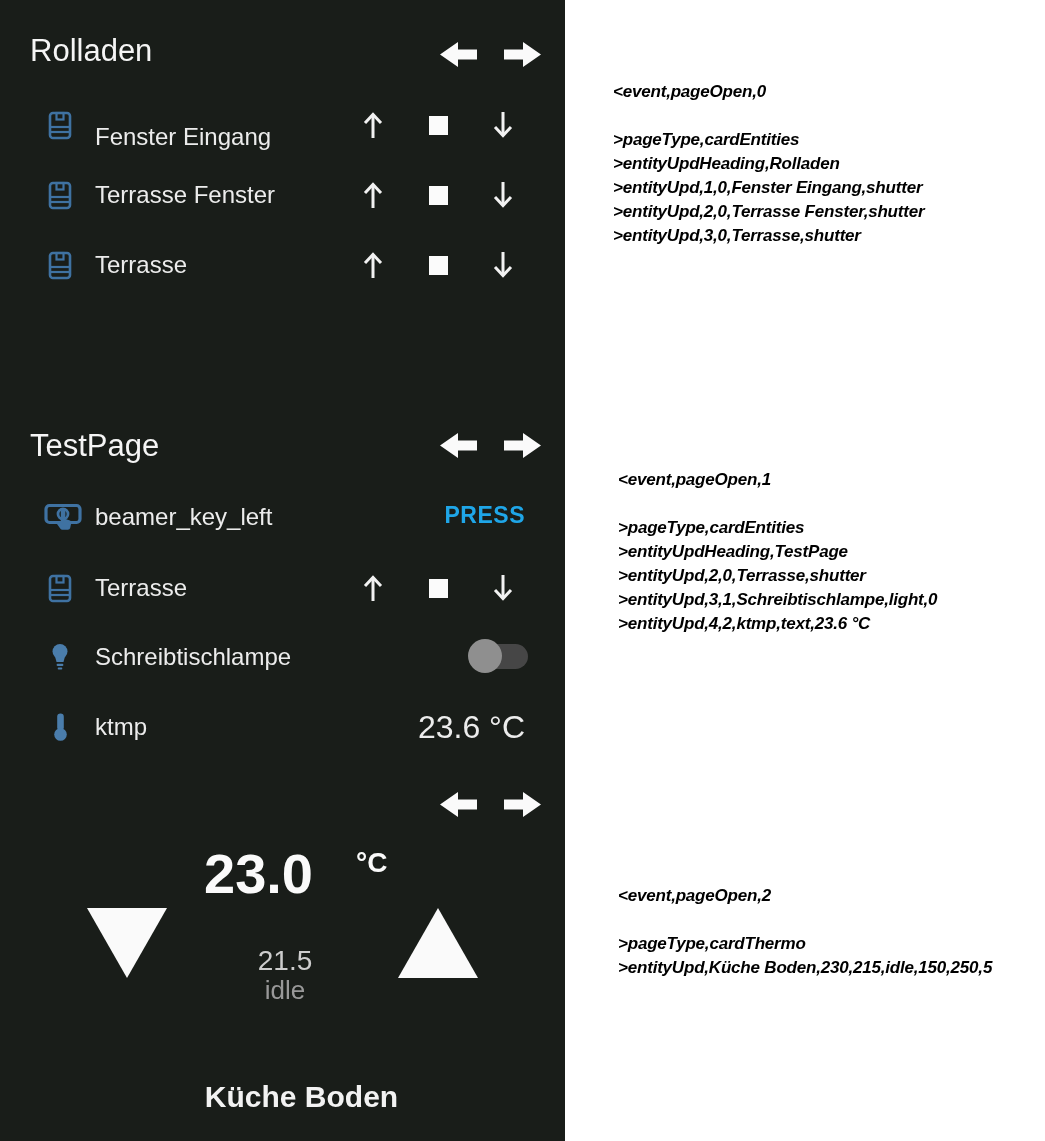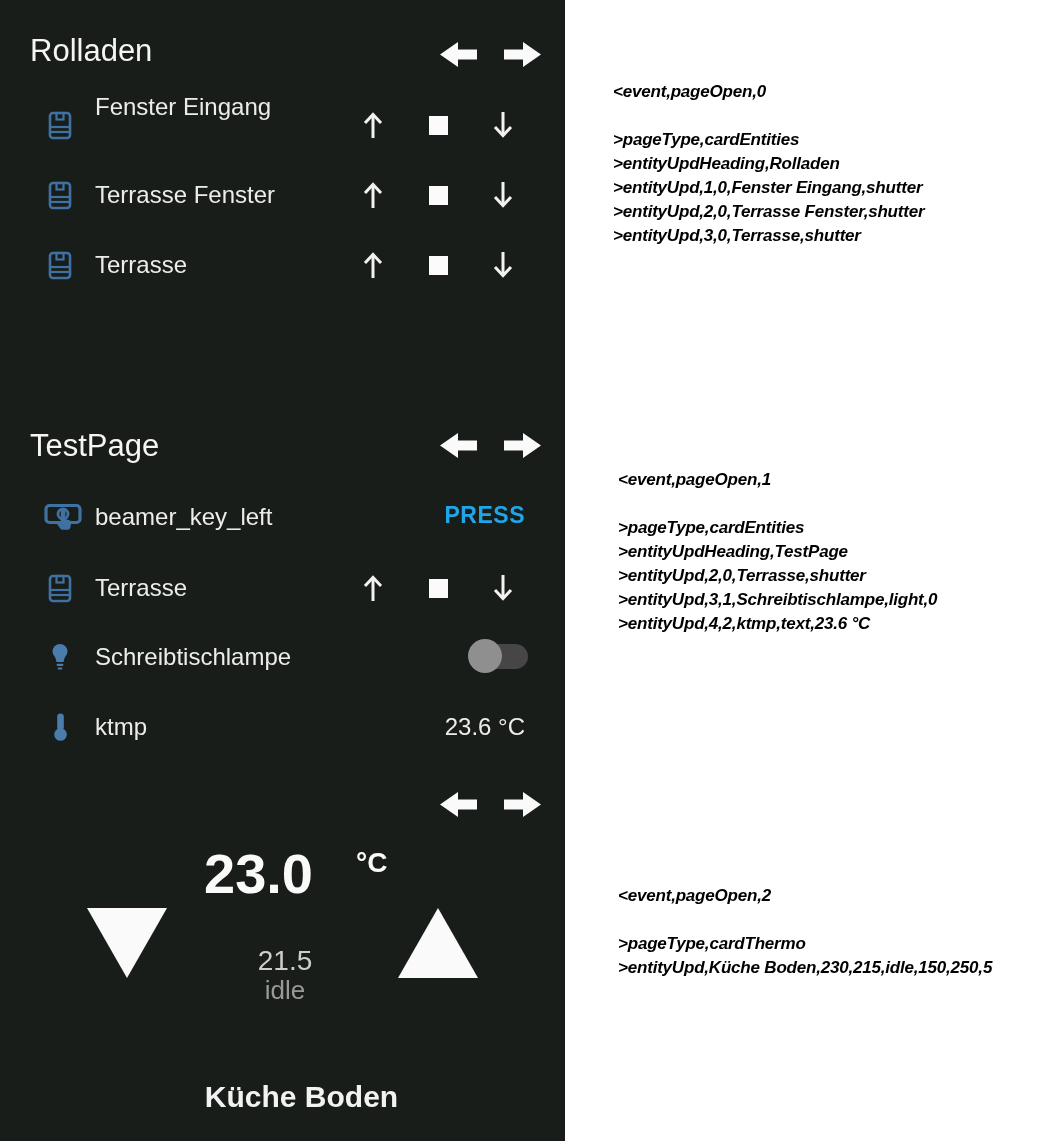--- a/index.html
+++ b/index.html
@@ -2,21 +2,21 @@
 <html style="--panel-bg: #191d19; --accent: #1fa6e8;"><head>
 <meta charset="utf-8">
 <style>
   html,body{margin:0;padding:0;}
   .canvas{position:relative;width:1045px;height:1141px;background:#ffffff;overflow:hidden;
           font-family:"Liberation Sans",sans-serif;}
   .abs{position:absolute;}
   .panel{position:absolute;left:0;top:0;width:565px;height:1141px;background:var(--panel-bg,#191d19);}
   .heading{font-size:31px;line-height:1;color:#f5f5f5;font-weight:400;}
   .elabel{font-size:24px;line-height:30px;height:30px;color:#ececec;white-space:nowrap;}
-  .evalue{font-size:24px;line-height:30px;height:30px;color:#ececec;text-align:left;white-space:nowrap;}
+  .evalue{font-size:32px;line-height:30px;height:30px;color:#ececec;text-align:left;white-space:nowrap;}
   .press{font-size:23px;line-height:28px;font-weight:600;color:var(--accent,#1fa6e8);letter-spacing:.5px;}
   .stop-square{width:19px;height:19px;background:#fbfbfb;}
   .tgl-track{width:58px;height:25px;border-radius:13px;background:#464646;}
   .tgl-knob{width:34px;height:34px;border-radius:50%;background:#8f8f8f;}
   .tri{width:0;height:0;}
   .tri-down{border-left:40px solid transparent;border-right:40px solid transparent;border-top:70px solid #fafafa;}
   .tri-up{border-left:40px solid transparent;border-right:40px solid transparent;border-bottom:70px solid #fafafa;}
   .temp-main{font-size:56px;line-height:1;font-weight:700;color:#fafafa;}
   .temp-unit{font-size:28px;line-height:1;font-weight:700;color:#fafafa;}
   .temp-target{font-size:28px;line-height:1;color:#cdcdcd;text-align:center;}
@@ -47,21 +47,21 @@
     </div>
 
     <div class="abs" style="left:48px;top:111px;">
       <svg width="24" height="29" viewBox="0 0 24 29" fill="none" stroke="#3f72a2">
         <rect x="2" y="2" width="20" height="25" rx="3" stroke-width="2.6"></rect>
         <rect x="8.5" y="2" width="7" height="6.5" stroke-width="2.2"></rect>
         <line x1="2" y1="16" x2="22" y2="16" stroke-width="2.2"></line>
         <line x1="2" y1="21" x2="22" y2="21" stroke-width="2.2"></line>
       </svg>
     </div>
-    <div class="abs elabel" style="left:95px;top:92px;">Fenster Eingang</div>
+    <div class="abs elabel" style="left:95px;top:122px;">Fenster Eingang</div>
     <div class="abs" style="left:361px;top:110px;">
       <svg width="24" height="30" viewBox="0 0 24 30" fill="none" stroke="#f2f2f2" stroke-width="3">
           <path d="M12 28 V5"></path>
           <path d="M4 13 L12 4.5 L20 13"></path>
         </svg>
     </div>
     <div class="abs stop-square" style="left:429px;top:116px;"></div>
     <div class="abs" style="left:491px;top:110px;">
       <svg width="24" height="30" viewBox="0 0 24 30" fill="none" stroke="#f2f2f2" stroke-width="3">
           <path d="M12 2 V25"></path>

